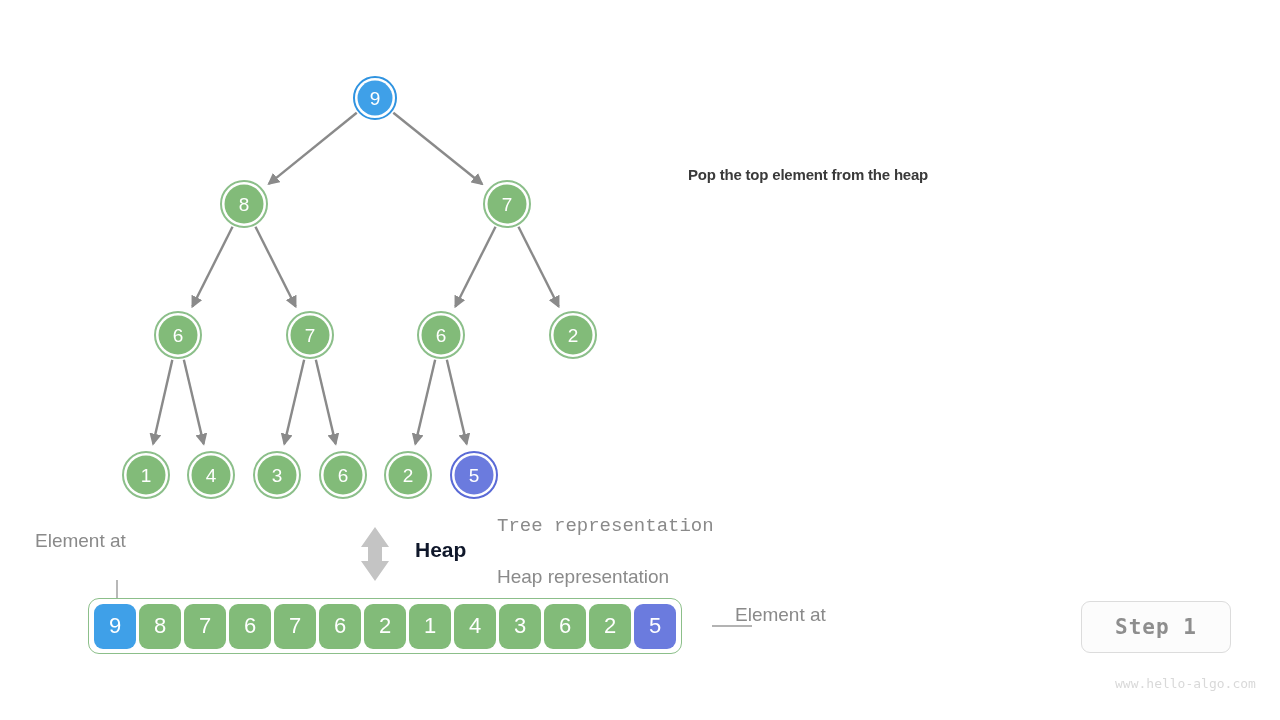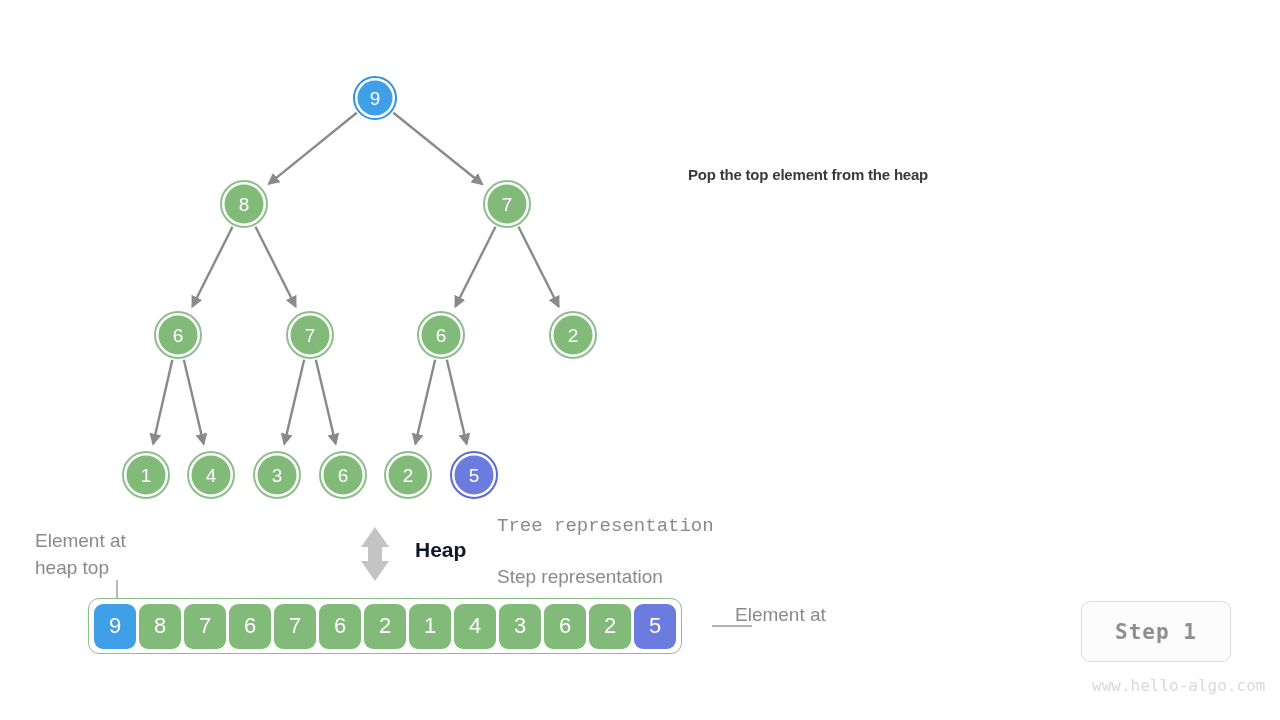--- a/index.html
+++ b/index.html
@@ -93,42 +93,42 @@
   }
   .cell.top    { background: #3fa0e8; }
   .cell.bottom { background: #6b7bde; }
 
   
   #step-badge {
     position: absolute;
     left: 1081px;
     top: 601px;
     width: 150px;
-    height: 61px;
+    height: 52px;
     box-sizing: border-box;
     border: 1px solid #dcdcdc;
     border-radius: 9px;
     background: #fcfcfc;
     display: flex;
     align-items: center;
     justify-content: center;
     font-family: "DejaVu Sans Mono", monospace;
     font-size: 21px;
     font-weight: bold;
     color: #8e8e8e;
     letter-spacing: 1px;
   }
 
   
   #watermark {
     position: absolute;
-    left: 1092px;
+    left: 1115px;
     top: 676px;
     font-family: "DejaVu Sans Mono", monospace;
-    font-size: 16px;
+    font-size: 13px;
     color: #d9d9d9;
     white-space: nowrap;
   }
 
   
   .node-label {
     font-family: "Liberation Sans", sans-serif;
     font-size: 19px;
     fill: #ffffff;
     text-anchor: middle;
@@ -236,29 +236,28 @@
     <g>
       <path d="M375,527 L389,547 L382,547 L382,560 L368,560 L368,547 L361,547 Z" fill="#c4c4c4"></path>
       <path d="M375,581 L361,561 L368,561 L368,548 L382,548 L382,561 L389,561 Z" fill="#c4c4c4"></path>
     </g>
   </svg>
 
   <div class="heading">Pop the top element from the heap</div>
 
   <div class="annot center" id="label-heap-top">
     <div>Element at</div>
-    <div>heap top</div>
   </div>
 
   <div class="annot center" id="label-heap-bottom">
     <div>Element at</div>
   </div>
 
   <div class="annot" id="label-tree-rep">Tree representation</div>
-  <div class="annot" id="label-array-rep">Step representation</div>
+  <div class="annot" id="label-array-rep">Heap representation</div>
   <div id="label-heap">Heap</div>
 
   <div id="array-wrap">
       <div class="cell top">9</div>
       <div class="cell">8</div>
       <div class="cell">7</div>
       <div class="cell">6</div>
       <div class="cell">7</div>
       <div class="cell">6</div>
       <div class="cell">2</div>

